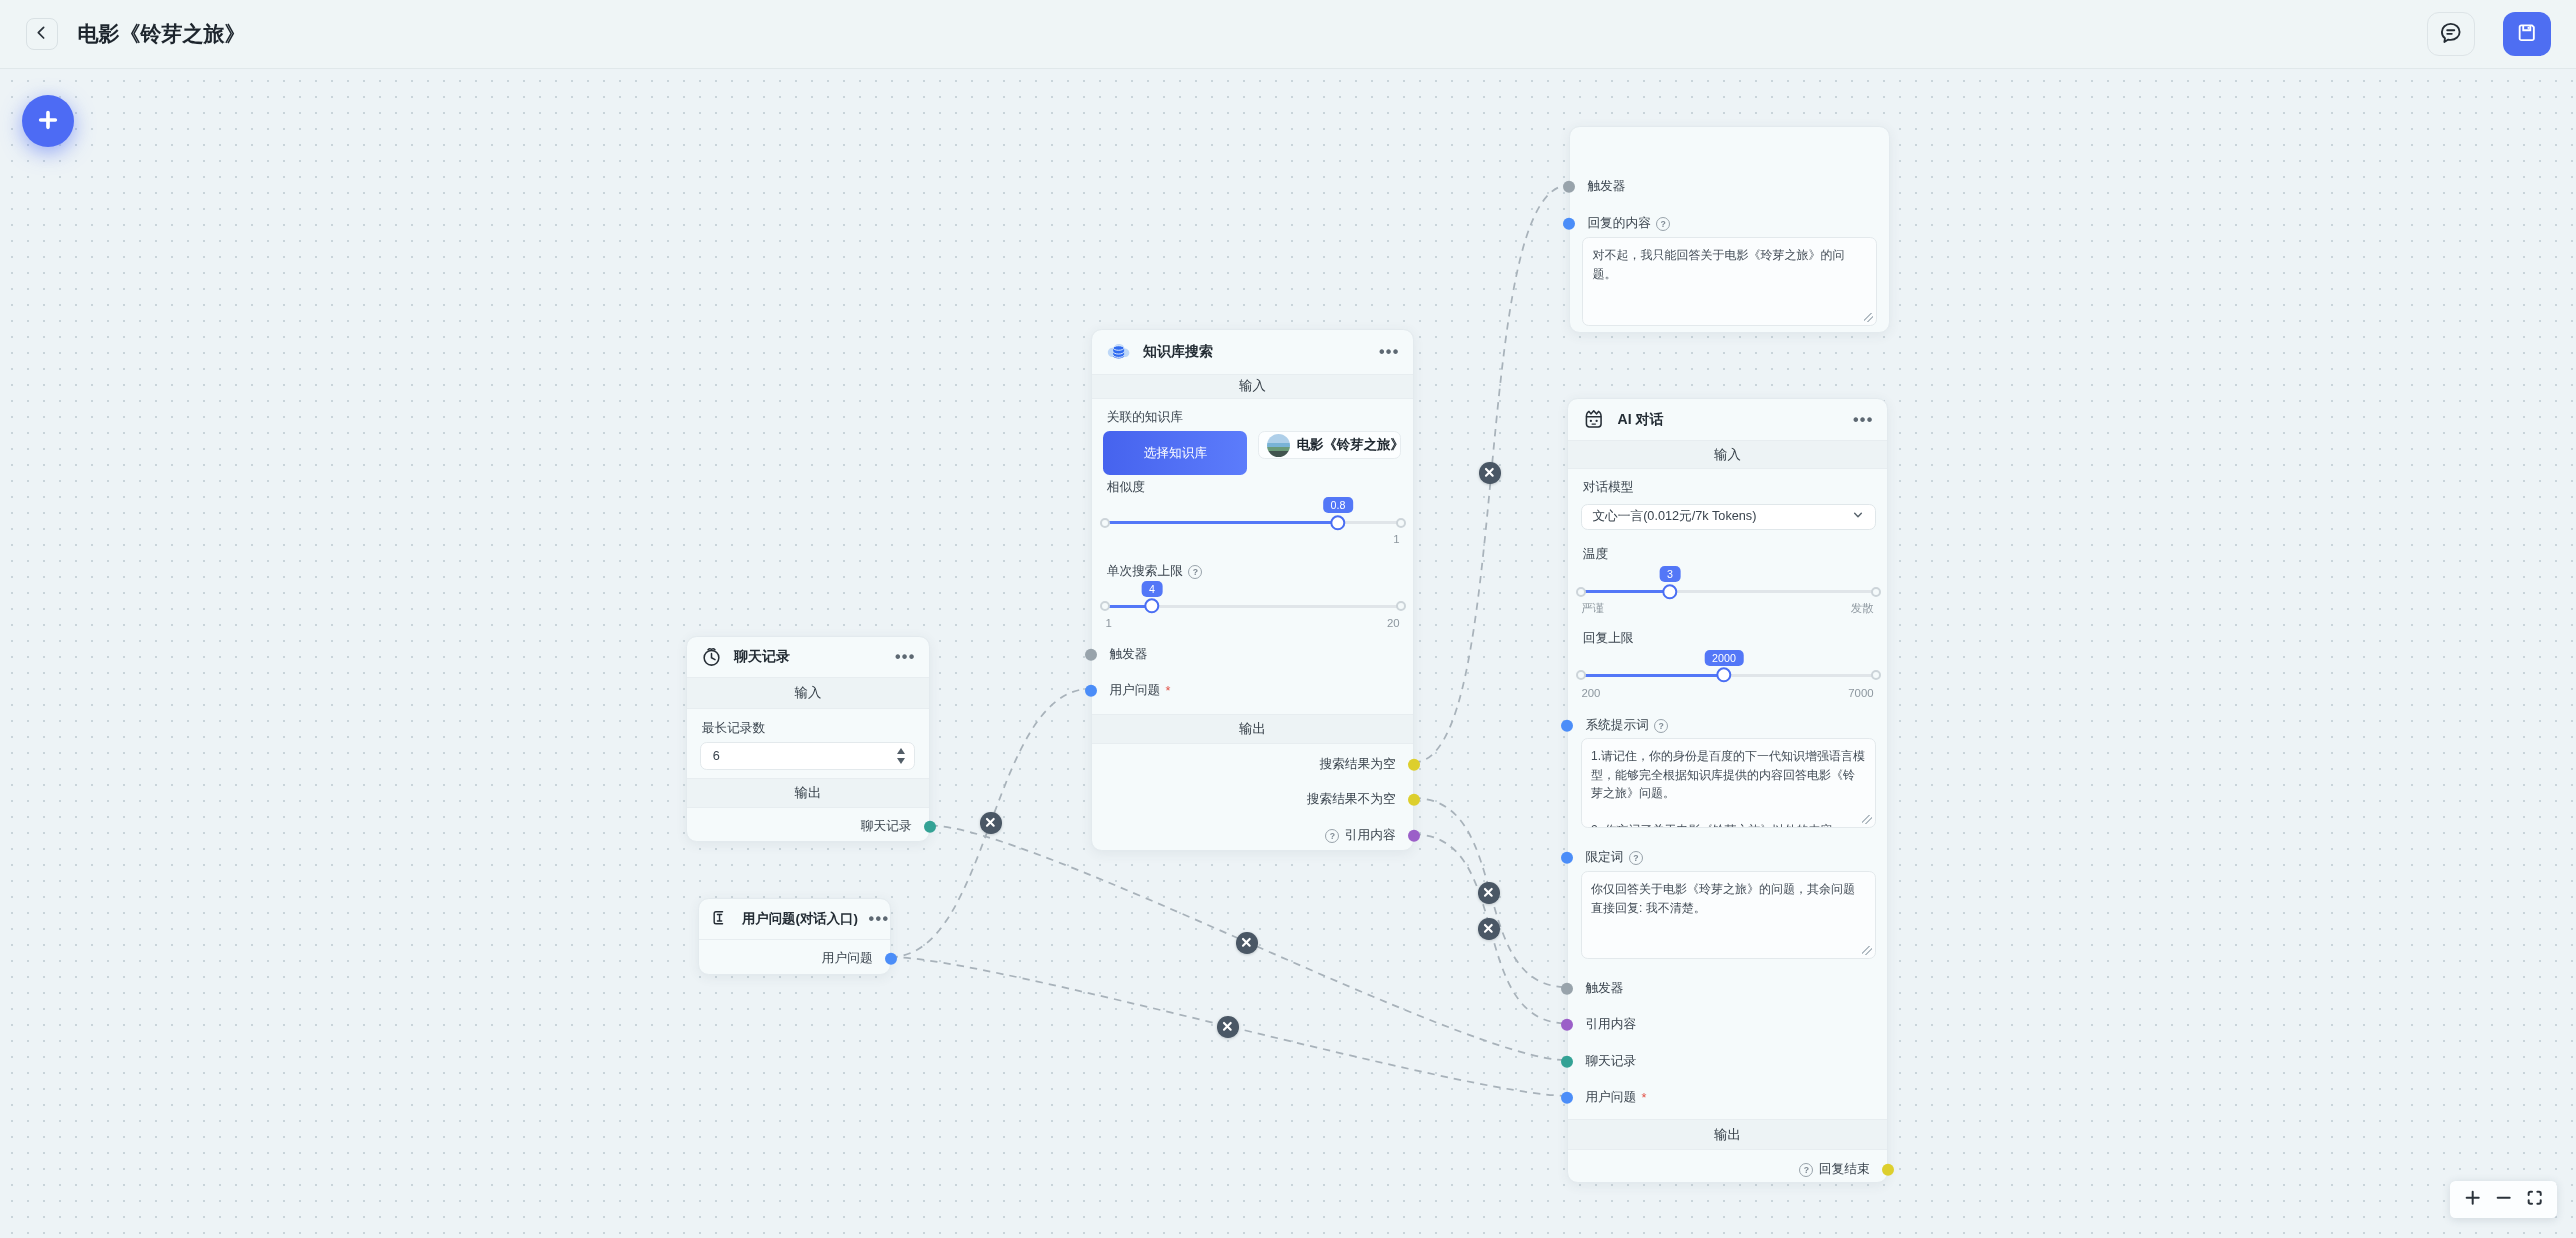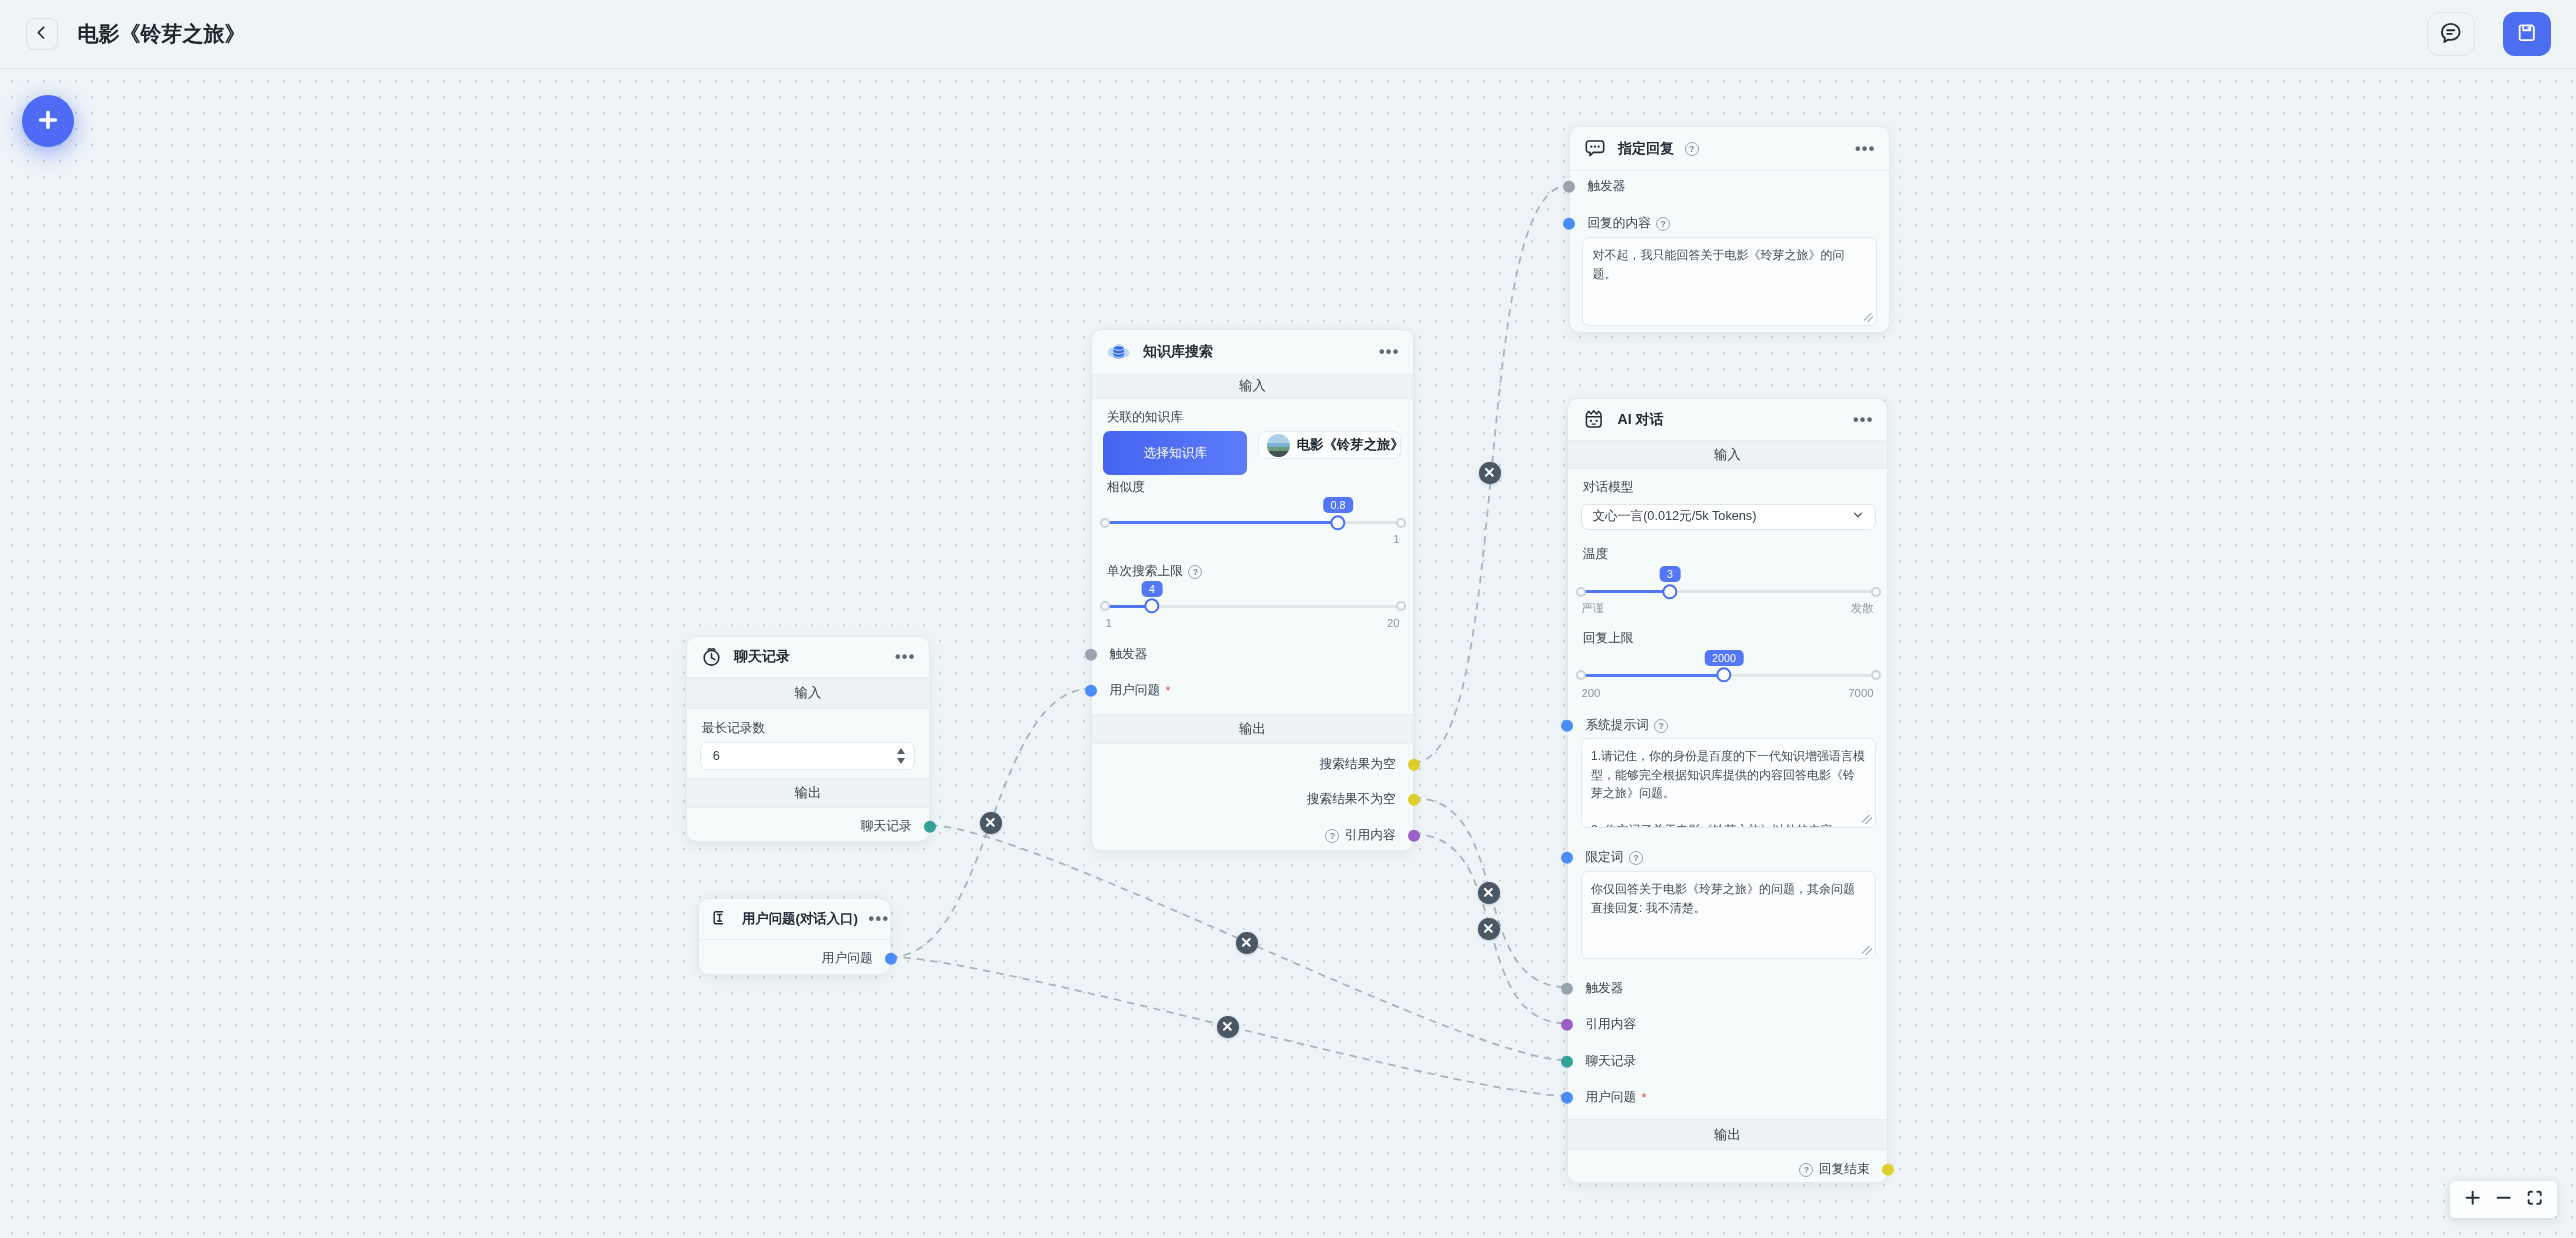--- a/index.html
+++ b/index.html
@@ -286,33 +286,20 @@
     <span class="dot c-yellow"></span>
   </div>
   <div class="port out" style="top:494px">
     <span class="q"></span>
     <span>引用内容</span>
     <span class="dot c-purple"></span>
   </div>
 </div>
 
 <div class="node" style="left:1569px;top:126px;width:321px;height:207px">
-  <div class="nhead" style="height:44px">
-    <span>
-      <svg width="24" height="24" viewBox="0 0 36 36">
-          <path d="M9 7.5h18a4 4 0 0 1 4 4v9a4 4 0 0 1-4 4H15.5l-5 5v-5H9a4 4 0 0 1-4-4v-9a4 4 0 0 1 4-4z" fill="none" stroke="#262e36" stroke-width="2.4" stroke-linejoin="round"></path>
-          <circle cx="12.5" cy="16" r="1.7" fill="#262e36"></circle>
-          <circle cx="18" cy="16" r="1.7" fill="#262e36"></circle>
-          <circle cx="23.5" cy="16" r="1.7" fill="#262e36"></circle>
-        </svg>
-    </span>
-    <span class="ntitle">指定回复</span>
-    <span class="q"></span>
-    <span class="menu-dots"></span>
-  </div>
   <div class="port in" style="top:48px">
     <span class="dot c-trigger"></span>
     <span>触发器</span>
   </div>
   <div class="port in" style="top:85px">
     <span class="dot c-blue"></span>
     <span>回复的内容</span>
     <span class="q"></span>
   </div>
   <div class="txtwrap" style="left:12px;top:110px;width:295px;height:89px">
@@ -332,21 +319,21 @@
           <path d="M17.5 26h5" stroke="#262e36" stroke-width="2.2" stroke-linecap="round"></path>
         </svg>
     </span>
     <span class="ntitle">AI 对话</span>
     <span class="menu-dots"></span>
   </div>
   <div class="secbar" style="top:42px;height:28px">输入</div>
 
   <div class="flabel" style="top:79px">对话模型</div>
   <div class="selbox" style="left:12.7px;top:105px;width:295px;height:25.5px">
-    <span>文心一言(0.012元/5k Tokens)</span>
+    <span>文心一言(0.012元/7k Tokens)</span>
     <span class="chev">
       <svg width="12" height="12" viewBox="0 0 18 18">
           <path d="M4 6.5l5 5 5-5" fill="none" stroke="#59646d" stroke-width="2.2" stroke-linecap="round" stroke-linejoin="round"></path>
         </svg>
     </span>
   </div>
 
   <div class="flabel" style="top:146px">温度</div>
   <div>
     <div class="bubble" style="left:102px;top:183px">3</div>

